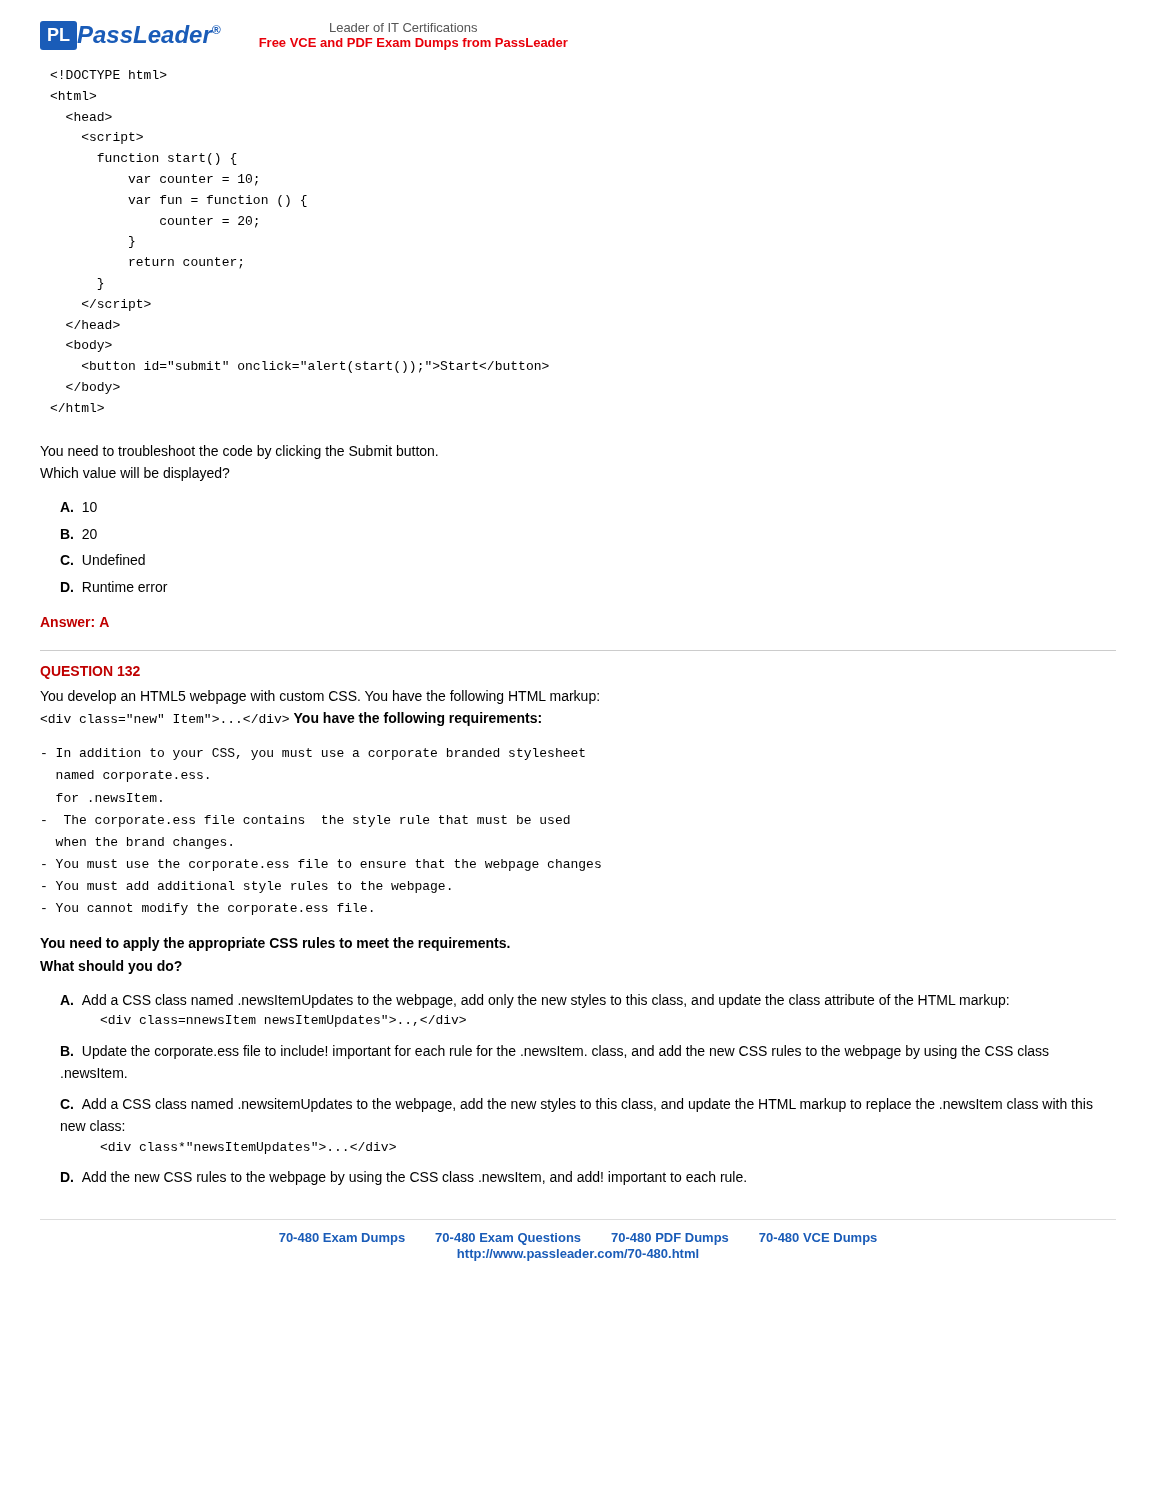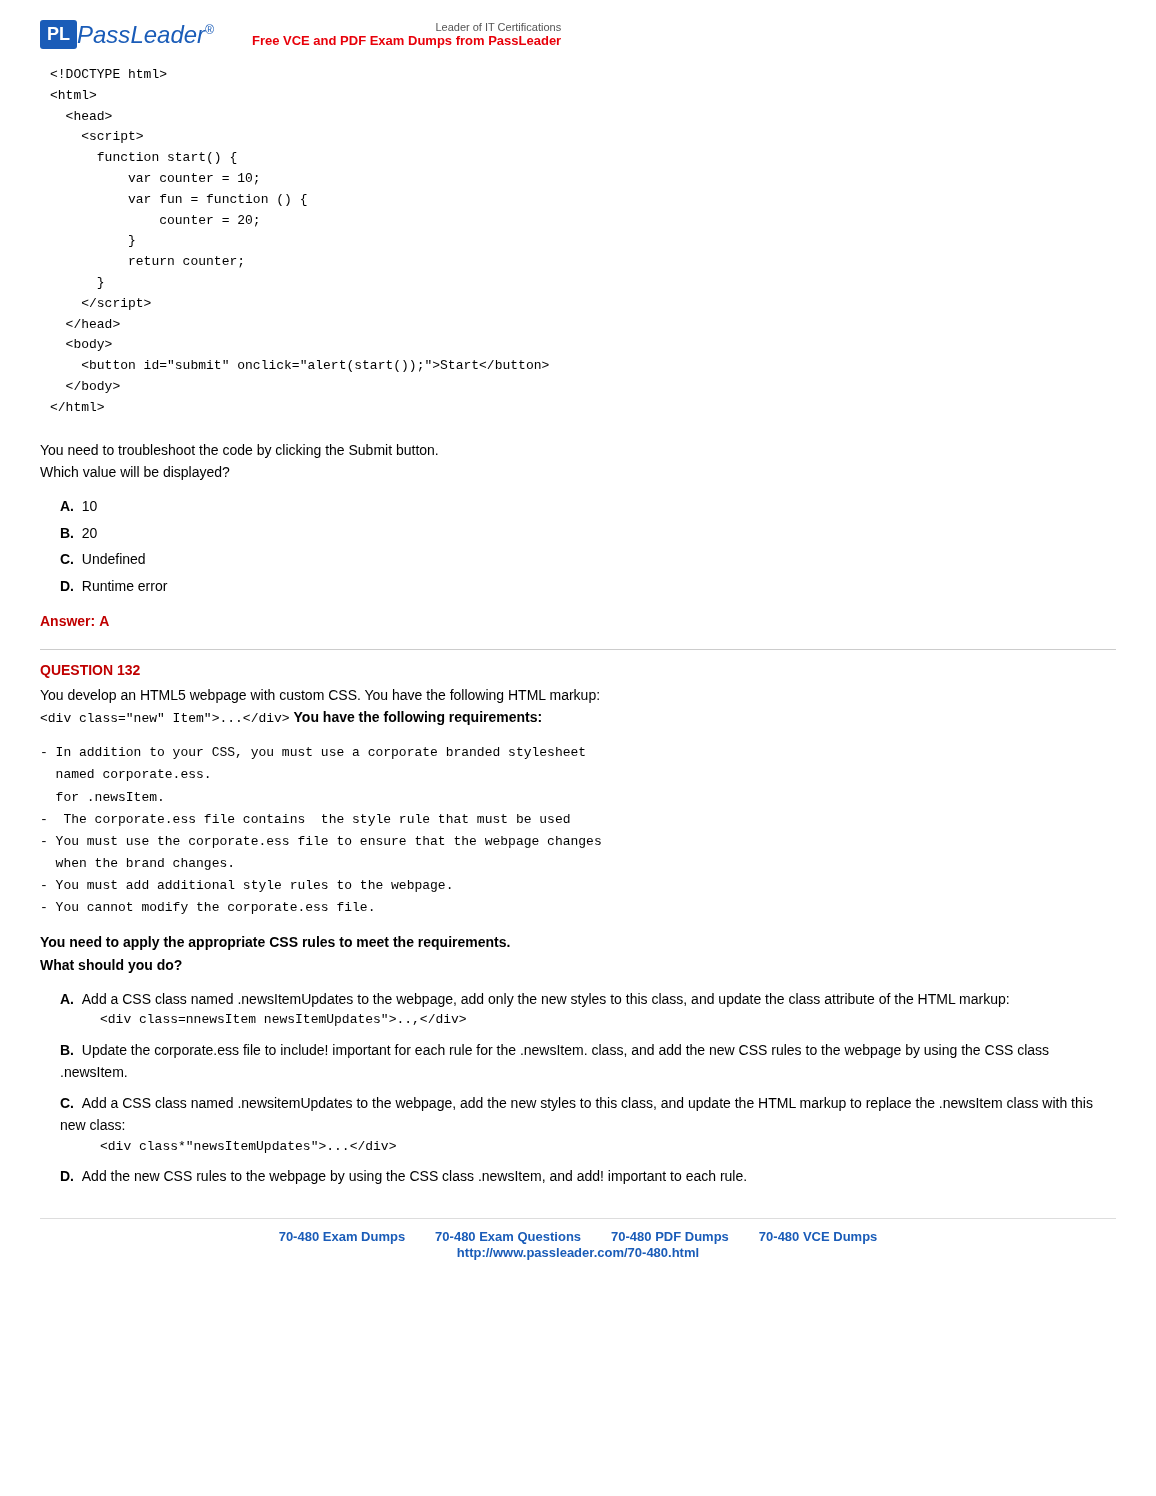--- a/index.html
+++ b/index.html
@@ -24,40 +24,40 @@
       background: #1a5cb8;
       color: #fff;
       font-weight: bold;
       font-size: 18px;
       padding: 4px 7px;
       border-radius: 3px;
       letter-spacing: 0;
     }
     .logo-passleader {
       font-size: 24px;
-      font-weight: normal;
+      font-weight: bold;
       color: #1a5cb8;
     }
     .logo-passleader span {
       font-style: italic;
     }
     .logo-reg {
       font-size: 12px;
       vertical-align: super;
       color: #1a5cb8;
     }
     .header-right {
       display: flex;
       flex-direction: column;
       margin-left: 8px;
     }
     .leader-text {
-      font-size: 11px;
+      font-size: 13px;
       color: #555;
-      text-align: right;
+      text-align: center;
     }
     .free-vce {
       color: #e8000a;
       font-weight: bold;
       font-size: 13px;
       margin-left: 20px;
     }
 
     
     .code-block {
@@ -236,22 +236,22 @@
   <span>You develop an HTML5 webpage with custom CSS. You have the following HTML markup:</span><br>
   <span class="mono-block">&lt;div class="new" Item"&gt;...&lt;/div&gt;</span>
   <strong>You have the following requirements:</strong>
 </div>
 
 <div class="mono-block">
   <div>- In addition to your CSS, you must use a corporate branded stylesheet</div>
   <div>&nbsp;&nbsp;named corporate.ess.</div>
   <div>&nbsp;&nbsp;for .newsItem.</div>
   <div>-&nbsp;&nbsp;The corporate.ess file contains&nbsp;&nbsp;the style rule that must be used</div>
+  <div>&nbsp;&nbsp;when the brand changes.</div>
   <div>- You must use the corporate.ess file to ensure that the webpage changes</div>
-  <div>&nbsp;&nbsp;when the brand changes.</div>
   <div>- You must add additional style rules to the webpage.</div>
   <div>- You cannot modify the corporate.ess file.</div>
 </div>
 
 <div class="question-text" style="margin-top:12px;">
   <strong>You need to apply the appropriate CSS rules to meet the requirements.</strong><br>
   <strong>What should you do?</strong>
 </div>
 
 <div class="options-detail">

